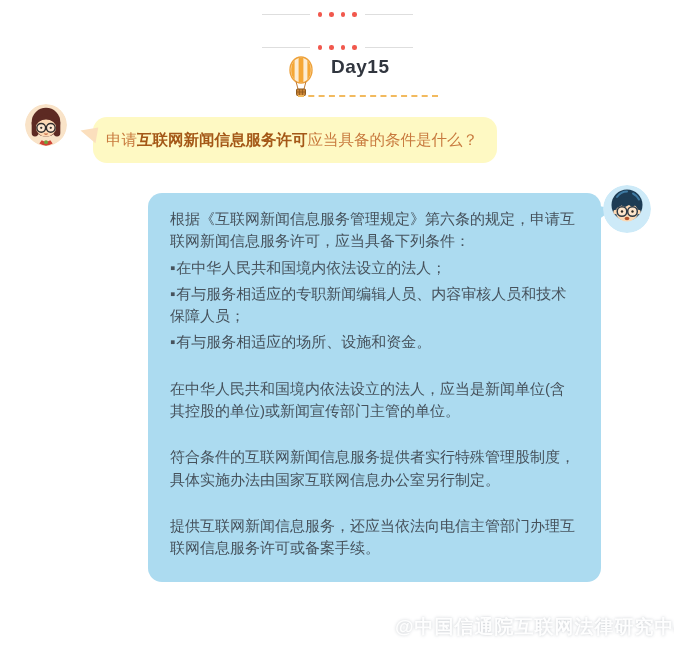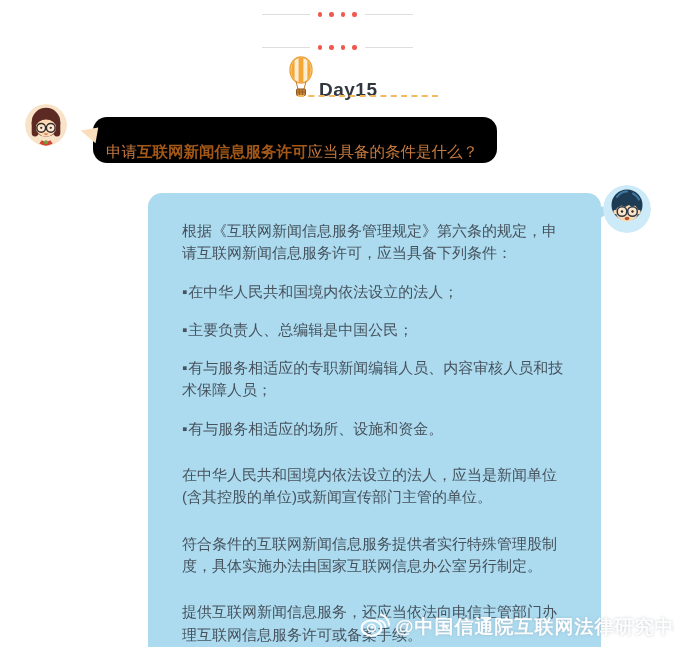--- a/index.html
+++ b/index.html
@@ -12,46 +12,46 @@
   .deco-row.r1{top:12px;}
   .deco-row.r2{top:45px;}
   .deco-line{width:48px;height:0;border-top:1px solid #dedede;}
   .deco-dots{display:flex;gap:7px;}
   .deco-dot{width:4.5px;height:4.5px;border-radius:50%;background:#f1584d;}
   .page-title{
     position:absolute;top:20px;left:0;right:0;margin:0;text-align:center;
     font-size:15.5px;font-weight:bold;color:#343a44;letter-spacing:.5px;
   }
   
-  .day-row{position:absolute;left:288px;top:56px;display:flex;align-items:flex-end;}
+  .day-row{position:absolute;left:288px;top:56px;display:flex;gap:12px;}
   .day-label{font-size:19px;font-weight:bold;color:#31363f;margin-left:5px;padding-bottom:1px;letter-spacing:.5px;}
   .day-underline{position:absolute;left:10px;top:39px;width:140px;border-bottom:2px dashed #f2ba5f;}
   
   .bubble{position:absolute;border-radius:14px;box-sizing:border-box;}
   .bubble.question{
-    left:93px;top:117px;width:404px;height:46px;background:#000000;
-    display:flex;align-items:flex-end;padding-left:13px;
+    left:93px;top:117px;width:404px;height:46px;background:#fef9c3;
+    display:flex;align-items:center;padding-left:13px;
   }
   .q-text{font-size:15.5px;color:#c87a3e;margin:0;white-space:nowrap;}
   .q-text b{color:#a45817;font-weight:bold;}
   .q-tail{
     position:absolute;left:-13px;top:9px;width:0;height:0;border-style:solid;
     border-width:6px 17px 10px 0;border-color:transparent #fbdfbd transparent transparent;
     transform:rotate(10deg);
   }
   .bubble.answer{
     left:148px;top:193px;width:453px;background:#acdbf0;
     padding:11px 21px 18px 18px;
   }
   .a-tail{
     position:absolute;right:-12px;top:11px;width:0;height:0;border-style:solid;
     border-width:6px 0 9px 16px;border-color:transparent transparent transparent #acdbf0;
     transform:rotate(-8deg);
   }
-  .para,.bullet{margin:16px;font-size:15px;line-height:22.3px;color:#46525c;}
+  .para,.bullet{margin:4px;font-size:15px;line-height:22.3px;color:#46525c;}
   .para.gap{margin-top:24px;}
   .bullet .bchar{margin-right:1px;}
   
   .avatar{position:absolute;border-radius:50%;}
   .avatar.girl{left:25px;top:104px;width:42px;height:42px;}
   .avatar.boy{left:603px;top:185px;width:48px;height:48px;}
   .avatar svg{display:block;}
   
   .watermark{
     position:absolute;left:360px;top:611px;display:flex;align-items:center;gap:5px;z-index:5;
@@ -147,21 +147,20 @@
   <div class="bubble question">
     <span class="q-tail"></span>
     <p class="q-text"><span>申请</span><b>互联网新闻信息服务许可</b><span>应当具备的条件是什么？</span></p>
   </div>
 
   <div class="bubble answer">
     <span class="a-tail"></span>
     <p class="para">根据《互联网新闻信息服务管理规定》第六条的规定，申请互联网新闻信息服务许可，应当具备下列条件：</p>
     <div>
       <p class="bullet"><span class="bchar">▪</span><span>在中华人民共和国境内依法设立的法人；</span></p>
-      <p class="bullet"><span class="bchar">▪</span><span>主要负责人、总编辑是中国公民；</span></p>
       <p class="bullet"><span class="bchar">▪</span><span>有与服务相适应的专职新闻编辑人员、内容审核人员和技术保障人员；</span></p>
       <p class="bullet"><span class="bchar">▪</span><span>有与服务相适应的场所、设施和资金。</span></p>
     </div>
     <p class="para gap">在中华人民共和国境内依法设立的法人，应当是新闻单位(含其控股的单位)或新闻宣传部门主管的单位。</p>
     <p class="para gap">符合条件的互联网新闻信息服务提供者实行特殊管理股制度，具体实施办法由国家互联网信息办公室另行制定。</p>
     <p class="para gap">提供互联网新闻信息服务，还应当依法向电信主管部门办理互联网信息服务许可或备案手续。</p>
   </div>
   <div class="avatar boy">
     <svg width="48" height="48" viewBox="0 0 48 48">
       <defs>

